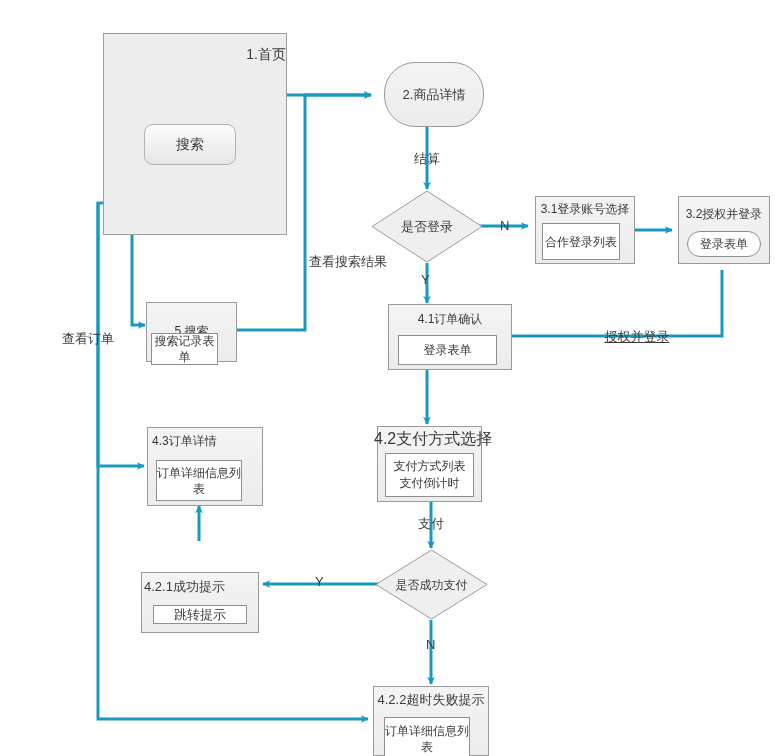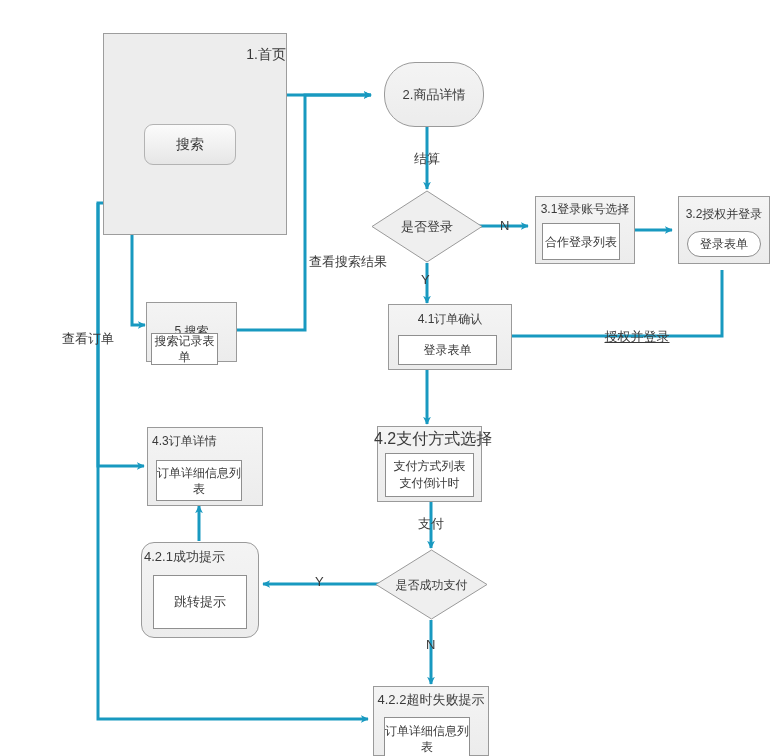--- a/index.html
+++ b/index.html
@@ -155,21 +155,21 @@
     <div class="subbox" style="left:8px;right:20px;top:32px;bottom:4px;font-size:12px;">订单详细信息列表</div>
   </div>
 
   <div class="diamond" style="left:375px;top:549px;width:113px;height:71px;">
     <svg class="dshape" viewBox="0 0 113 71" preserveAspectRatio="none">
       <polygon points="56.5,1 112,35.5 56.5,70 1,35.5" fill="#efefef" stroke="#9a9a9a" stroke-width="1"></polygon>
     </svg>
     <div class="dlabel" style="font-size:12px;left:-6px;right:-6px;">是否成功支付</div>
   </div>
 
-  <div class="node box" style="left:141px;top:542px;width:118px;height:96px;border-radius:13px;">
+  <div class="node box" style="left:141px;top:572px;width:118px;height:61px;">
     <div class="title" style="font-size:13px;top:6px;left:2px;right:auto;text-align:left;">4.2.1成功提示</div>
     <div class="subbox" style="left:11px;right:11px;top:32px;bottom:8px;font-size:13px;">跳转提示</div>
   </div>
 
   <div class="node box" style="left:373px;top:686px;width:116px;height:70px;">
     <div class="title" style="font-size:13px;top:5px;left:-4px;right:-4px;">4.2.2超时失败提示</div>
     <div class="subbox" style="left:10px;right:18px;top:30px;bottom:-6px;font-size:12px;">订单详细信息列表</div>
   </div>
 
   <div class="elabel ctr" style="left:427px;top:150px;">结算</div>

